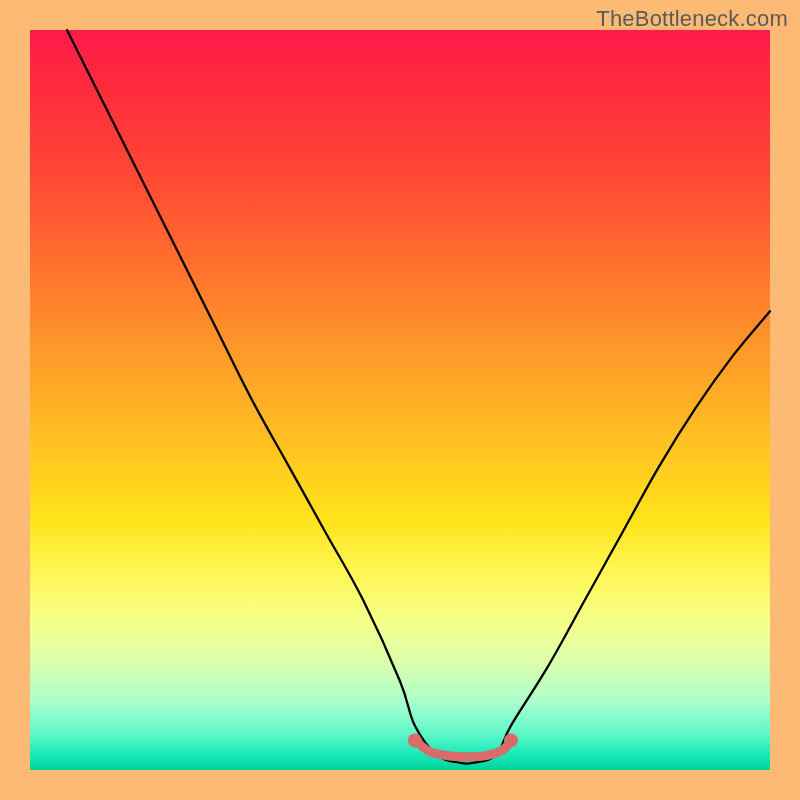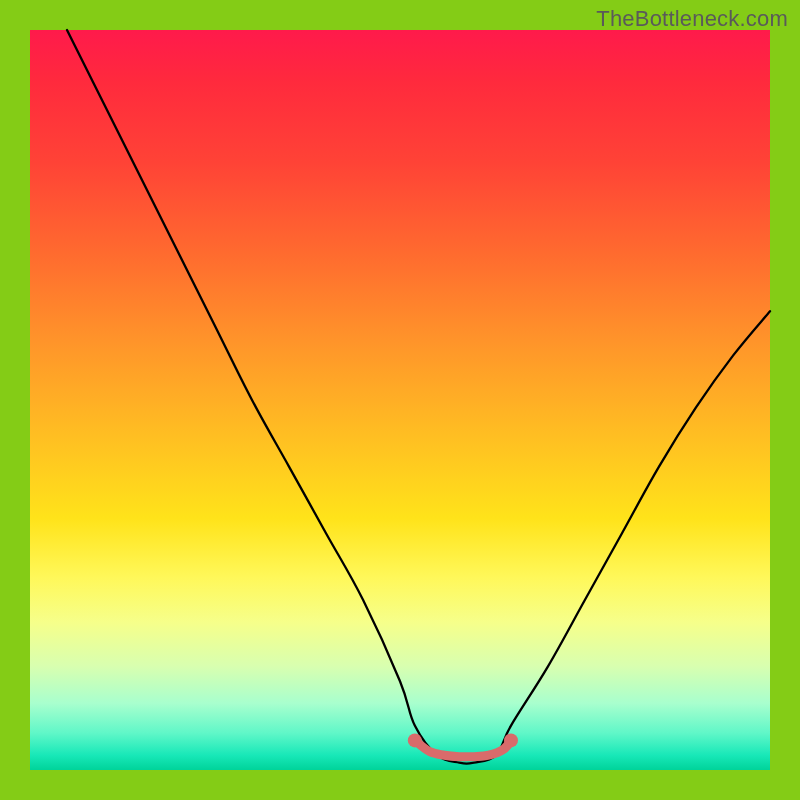--- a/index.html
+++ b/index.html
@@ -8,21 +8,21 @@
     width: 800px;
     height: 800px;
     background: #000;
     overflow: hidden;
     font-family: Arial, Helvetica, sans-serif;
   }
   .frame {
     position: relative;
     width: 800px;
     height: 800px;
-    background: #84cc16;
+    background: #fdba74;
   }
   .watermark {
     position: absolute;
     top: 6px;
     right: 12px;
     color: #5a5a5a;
     font-size: 22px;
     font-weight: 500;
     letter-spacing: 0.2px;
     z-index: 20;

